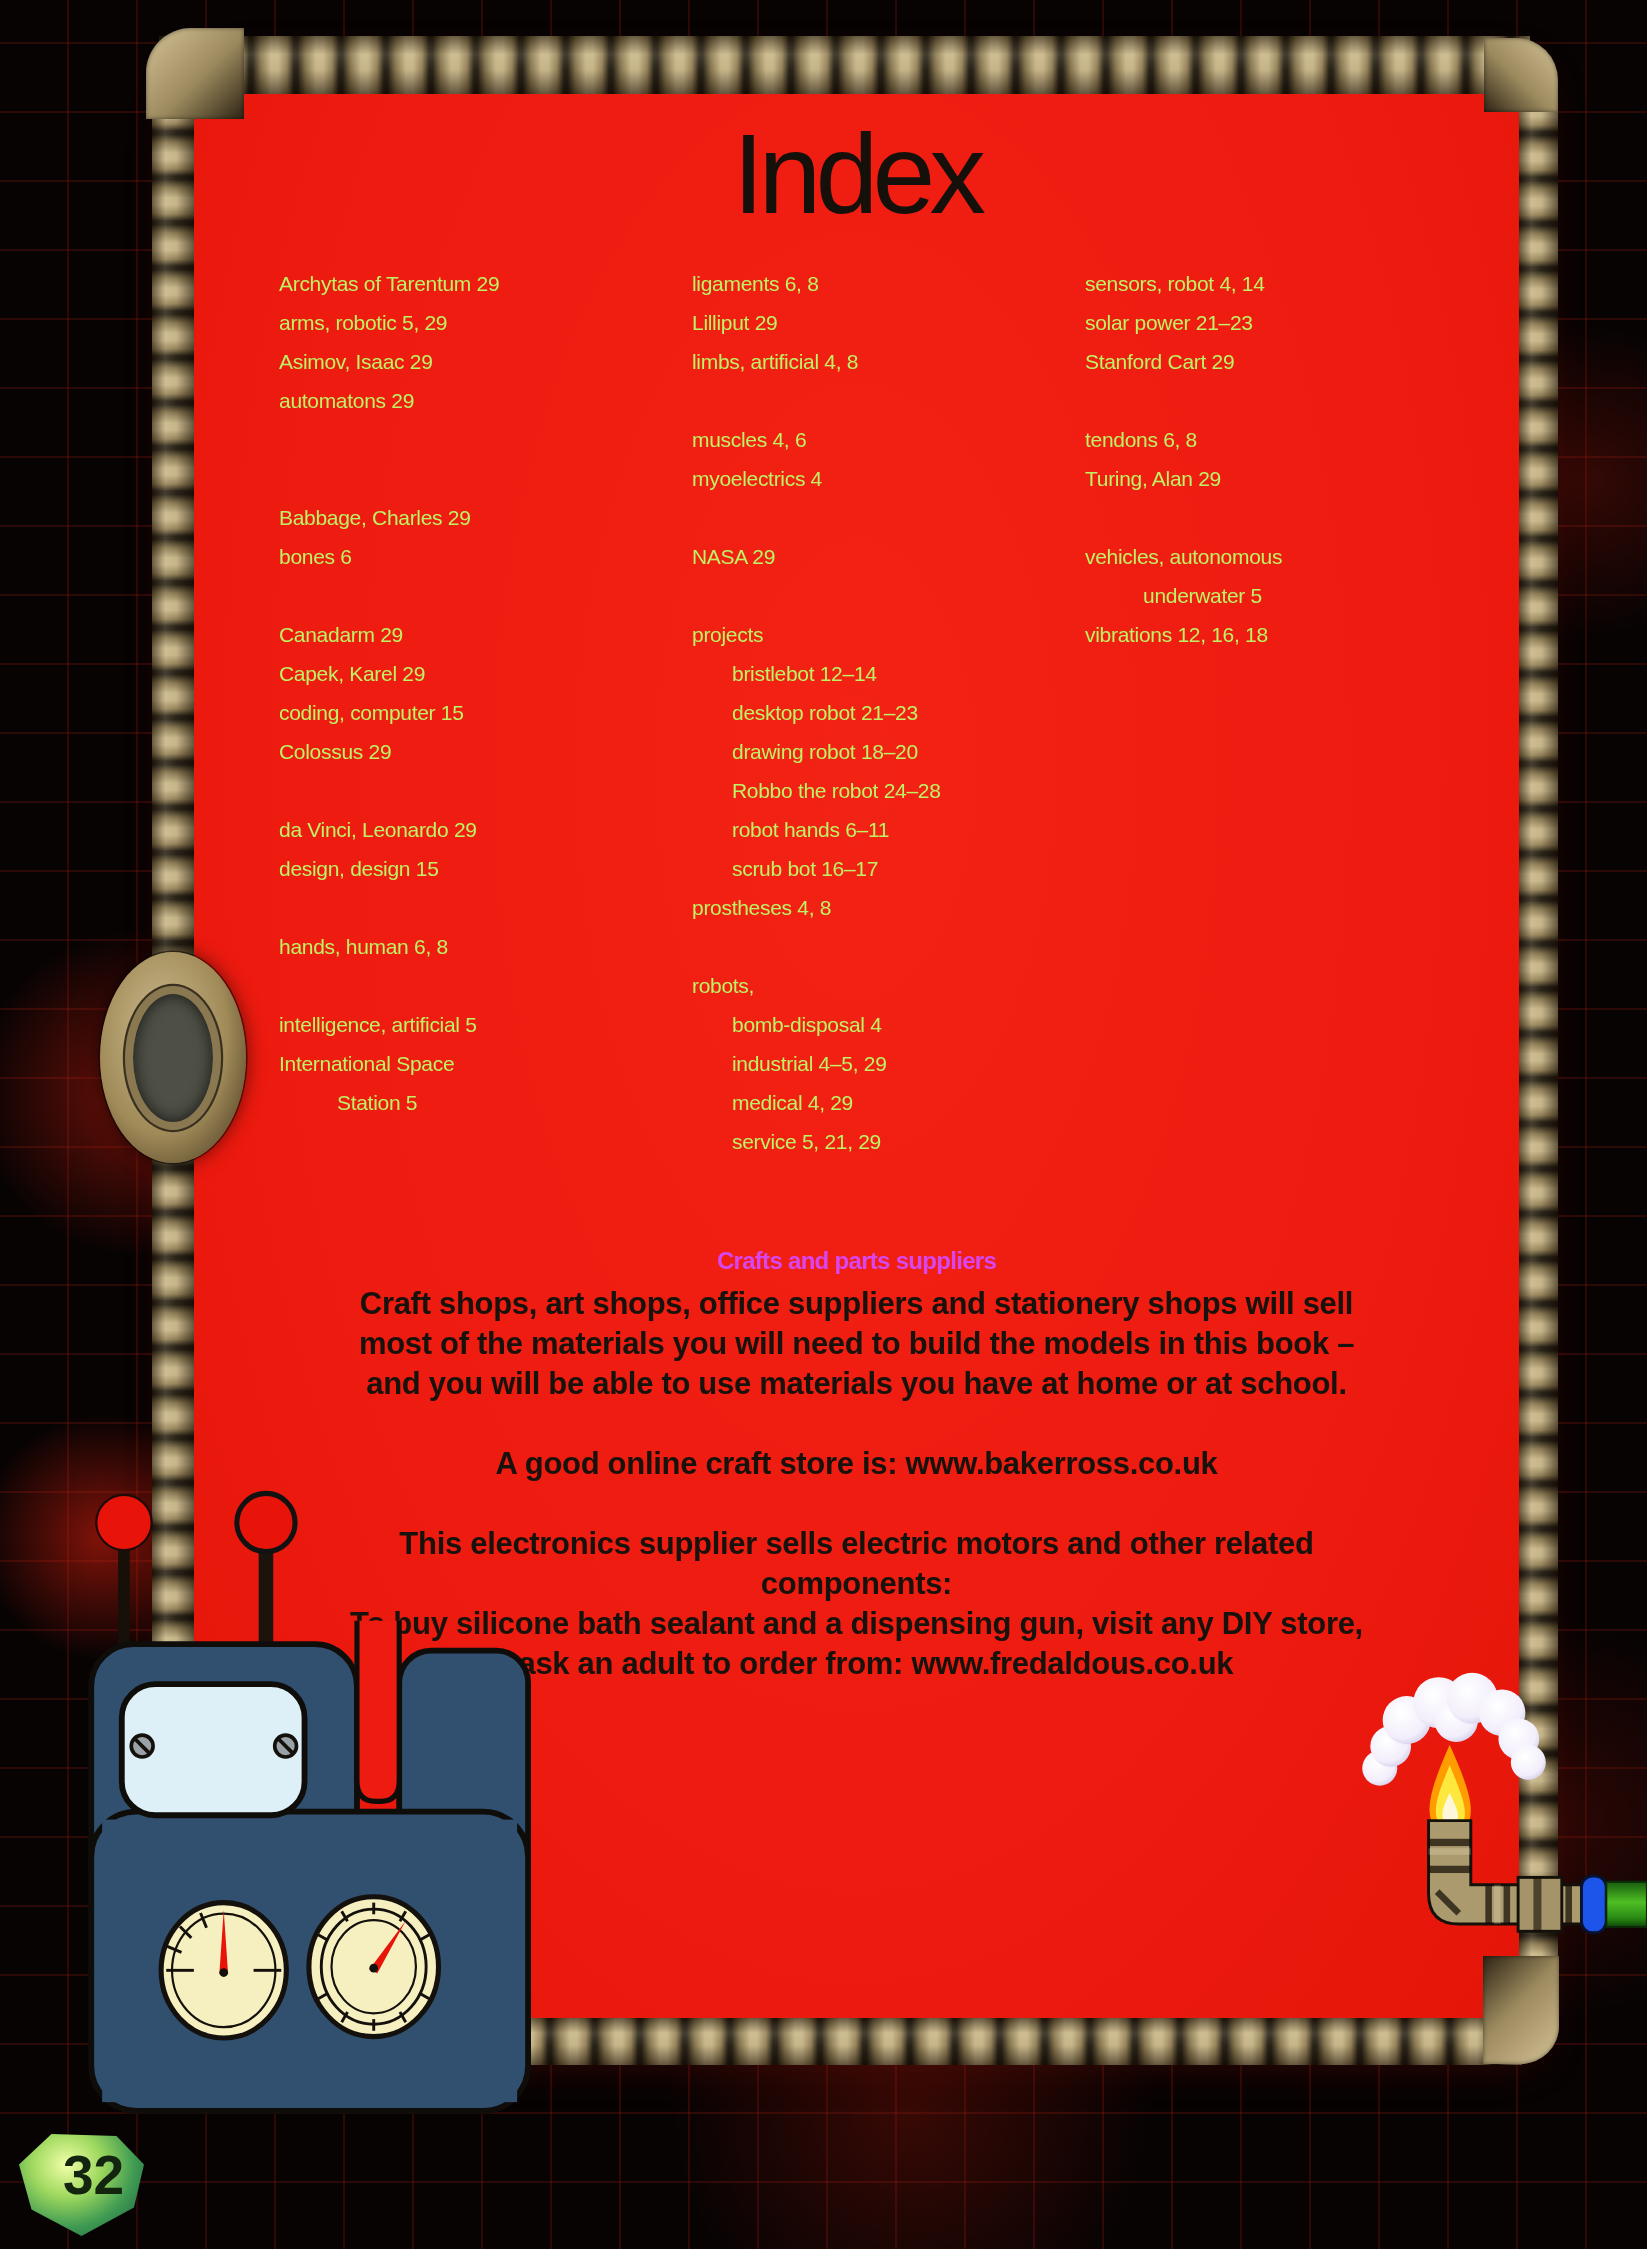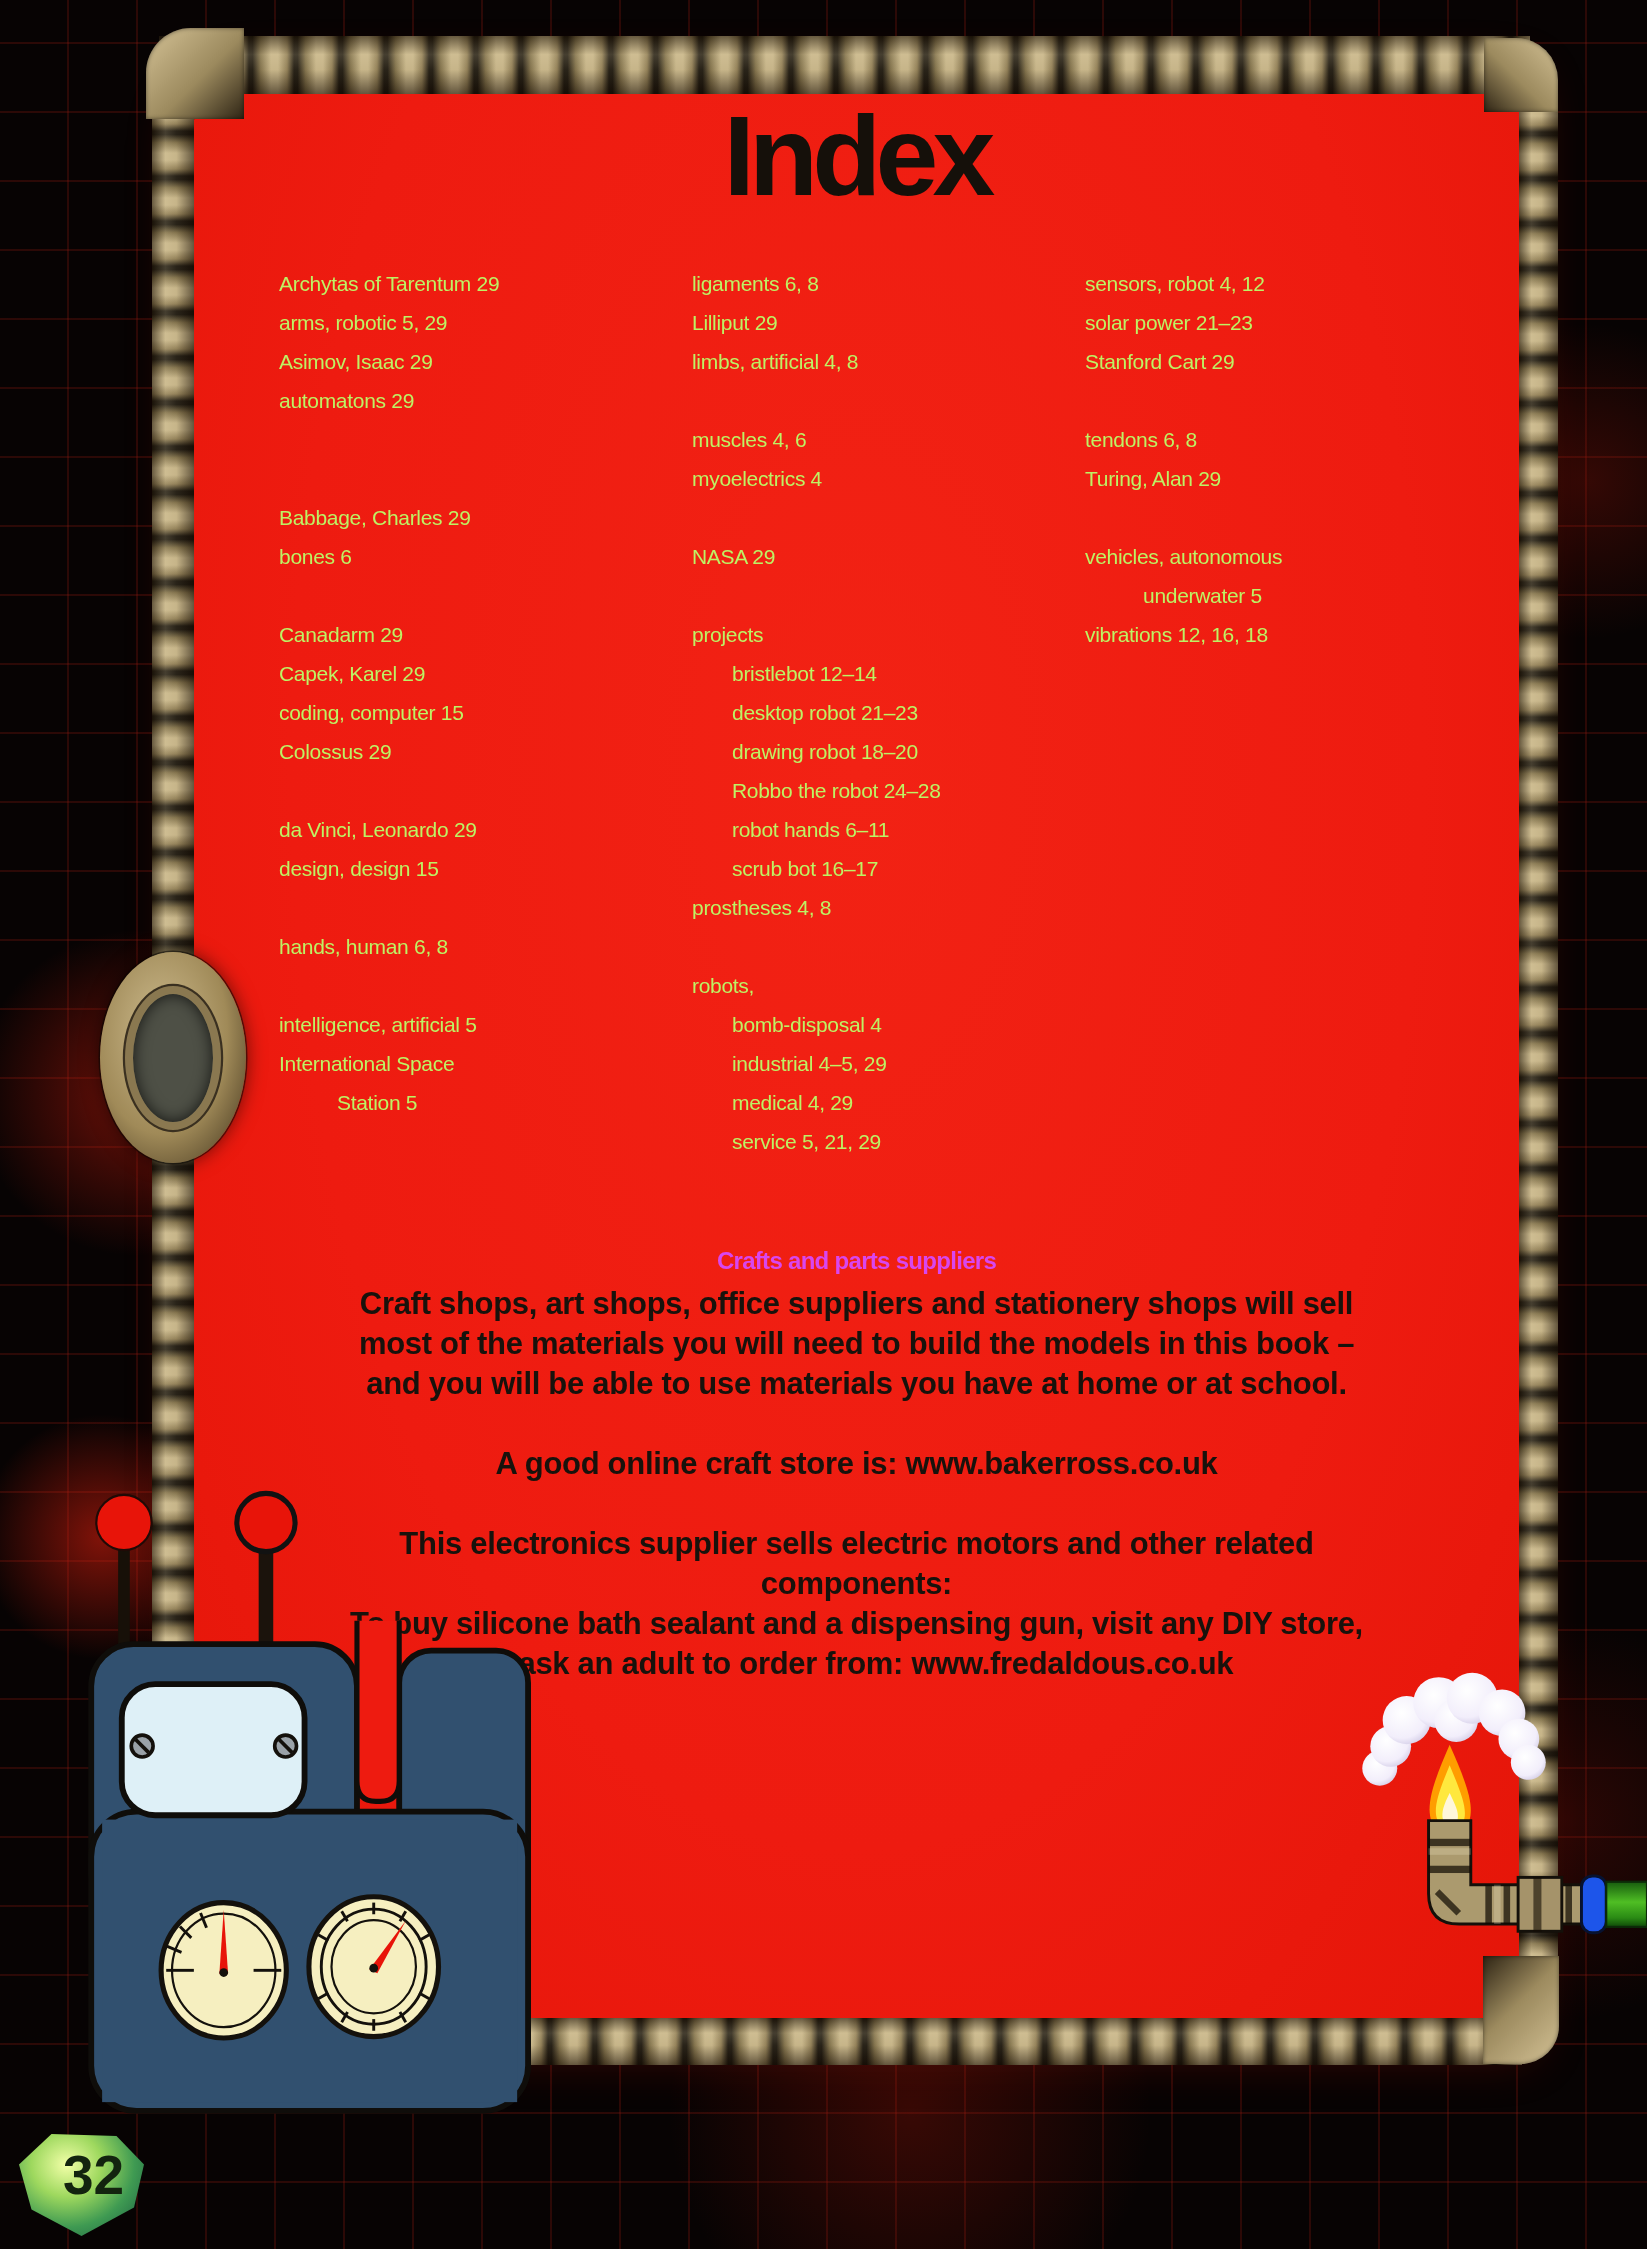--- a/index.html
+++ b/index.html
@@ -40,22 +40,22 @@
     background:linear-gradient(225deg,#c8b68a 12%,#9c8a5e 55%,#2e2414 100%);}
   .corner-br{left:1483px;top:1956px;width:76px;height:108px;border-radius:0 0 38px 0;
     background:linear-gradient(315deg,#c8b68a 12%,#9c8a5e 55%,#2e2414 100%);}
   .oval{position:absolute;left:100px;top:952px;width:146px;height:211px;border-radius:50%;
     background:radial-gradient(ellipse at 42% 38%, #cdbb8e 0%, #a08a58 55%, #5c4c2e 85%, #2a2212 100%);
     box-shadow:0 0 0 1.5px rgba(10,8,4,.55), 0 0 19px rgba(0,0,0,.6);}
   .oval-inner{position:absolute;left:25px;top:34px;width:96px;height:144px;border-radius:50%;
     background:#4e5046;border:8px solid #8a7850;box-sizing:border-box;
     box-shadow:inset 0 0 16px rgba(0,0,0,.75), 0 0 0 2.2px #3a3020;}
   
-  .title{position:absolute;left:191px;top:91px;width:1331px;text-align:center;
-    font-size:113px;font-weight:700;letter-spacing:-5.8px;color:#15100a;}
+  .title{position:absolute;left:191px;top:109px;width:1331px;text-align:center;
+    font-size:113px;font-weight:400;letter-spacing:-5.8px;color:#15100a;}
   .idx-col{position:absolute;top:272px;color:#bef264;font-size:21px;letter-spacing:-0.3px;}
   .idx-line{height:39px;white-space:pre;}
   .ind1{padding-left:40px;}
   .ind2{padding-left:58px;}
   .suppliers{position:absolute;left:191px;top:1247px;width:1331px;text-align:center;color:#18120c;}
   .sup-head{font-size:24px;font-weight:800;letter-spacing:-0.7px;margin-bottom:8.7px;color:#d946ef;}
   .sup-line{min-height:40px;font-size:31px;line-height:40px;letter-spacing:-0.3px;white-space:pre-wrap;font-weight:bold;}
   
   .robot{position:absolute;left:73px;top:1486px;width:466px;height:641px;}
   .pipe{position:absolute;left:1347px;top:1653px;width:300px;height:408px;}
@@ -129,21 +129,21 @@
       <div class="idx-line ind1">scrub bot 16–17</div>
       <div class="idx-line">prostheses 4, 8</div>
       <div class="idx-line"></div>
       <div class="idx-line">robots,</div>
       <div class="idx-line ind1">bomb-disposal 4</div>
       <div class="idx-line ind1">industrial 4–5, 29</div>
       <div class="idx-line ind1">medical 4, 29</div>
       <div class="idx-line ind1">service 5, 21, 29</div>
     </div>
   <div class="idx-col" style="left:1085px">
-      <div class="idx-line">sensors, robot 4, 12</div>
+      <div class="idx-line">sensors, robot 4, 14</div>
       <div class="idx-line">solar power 21–23</div>
       <div class="idx-line">Stanford Cart 29</div>
       <div class="idx-line"></div>
       <div class="idx-line">tendons 6, 8</div>
       <div class="idx-line">Turing, Alan 29</div>
       <div class="idx-line"></div>
       <div class="idx-line">vehicles, autonomous</div>
       <div class="idx-line ind2">underwater 5</div>
       <div class="idx-line">vibrations 12, 16, 18</div>
     </div>

